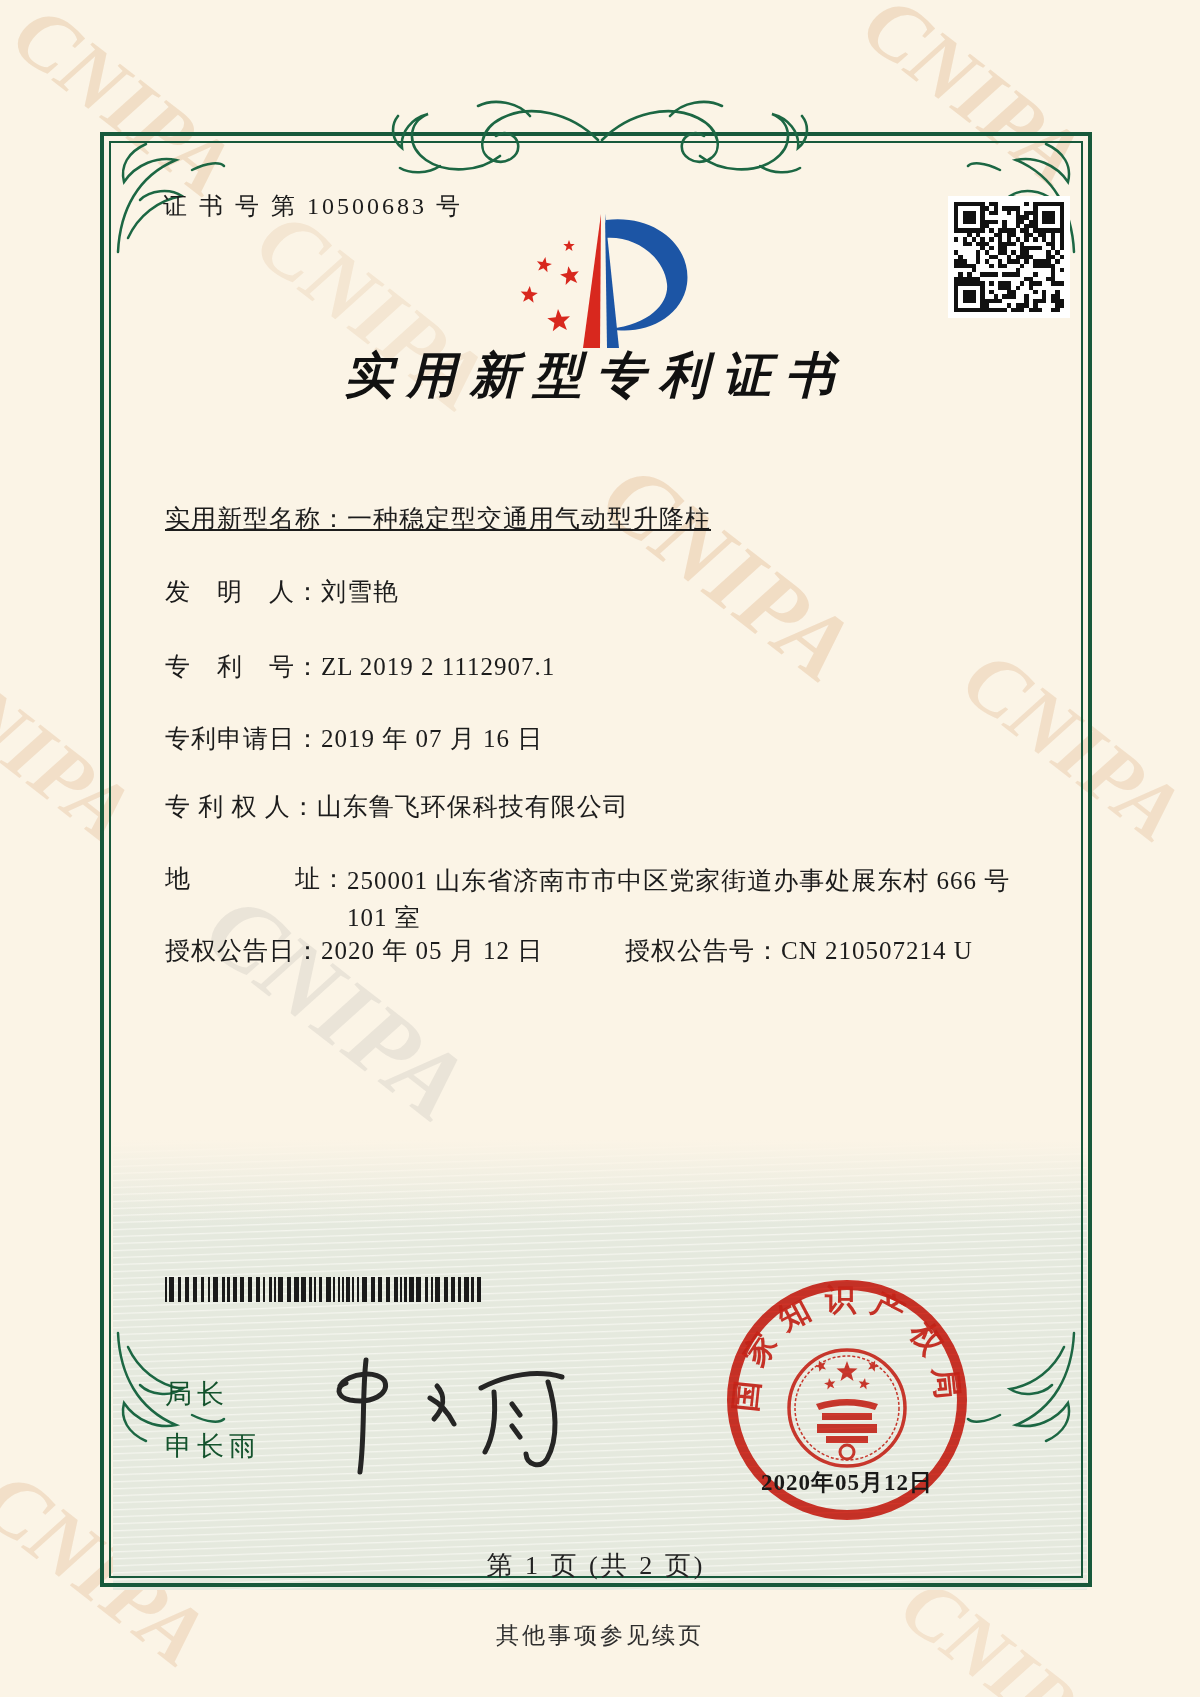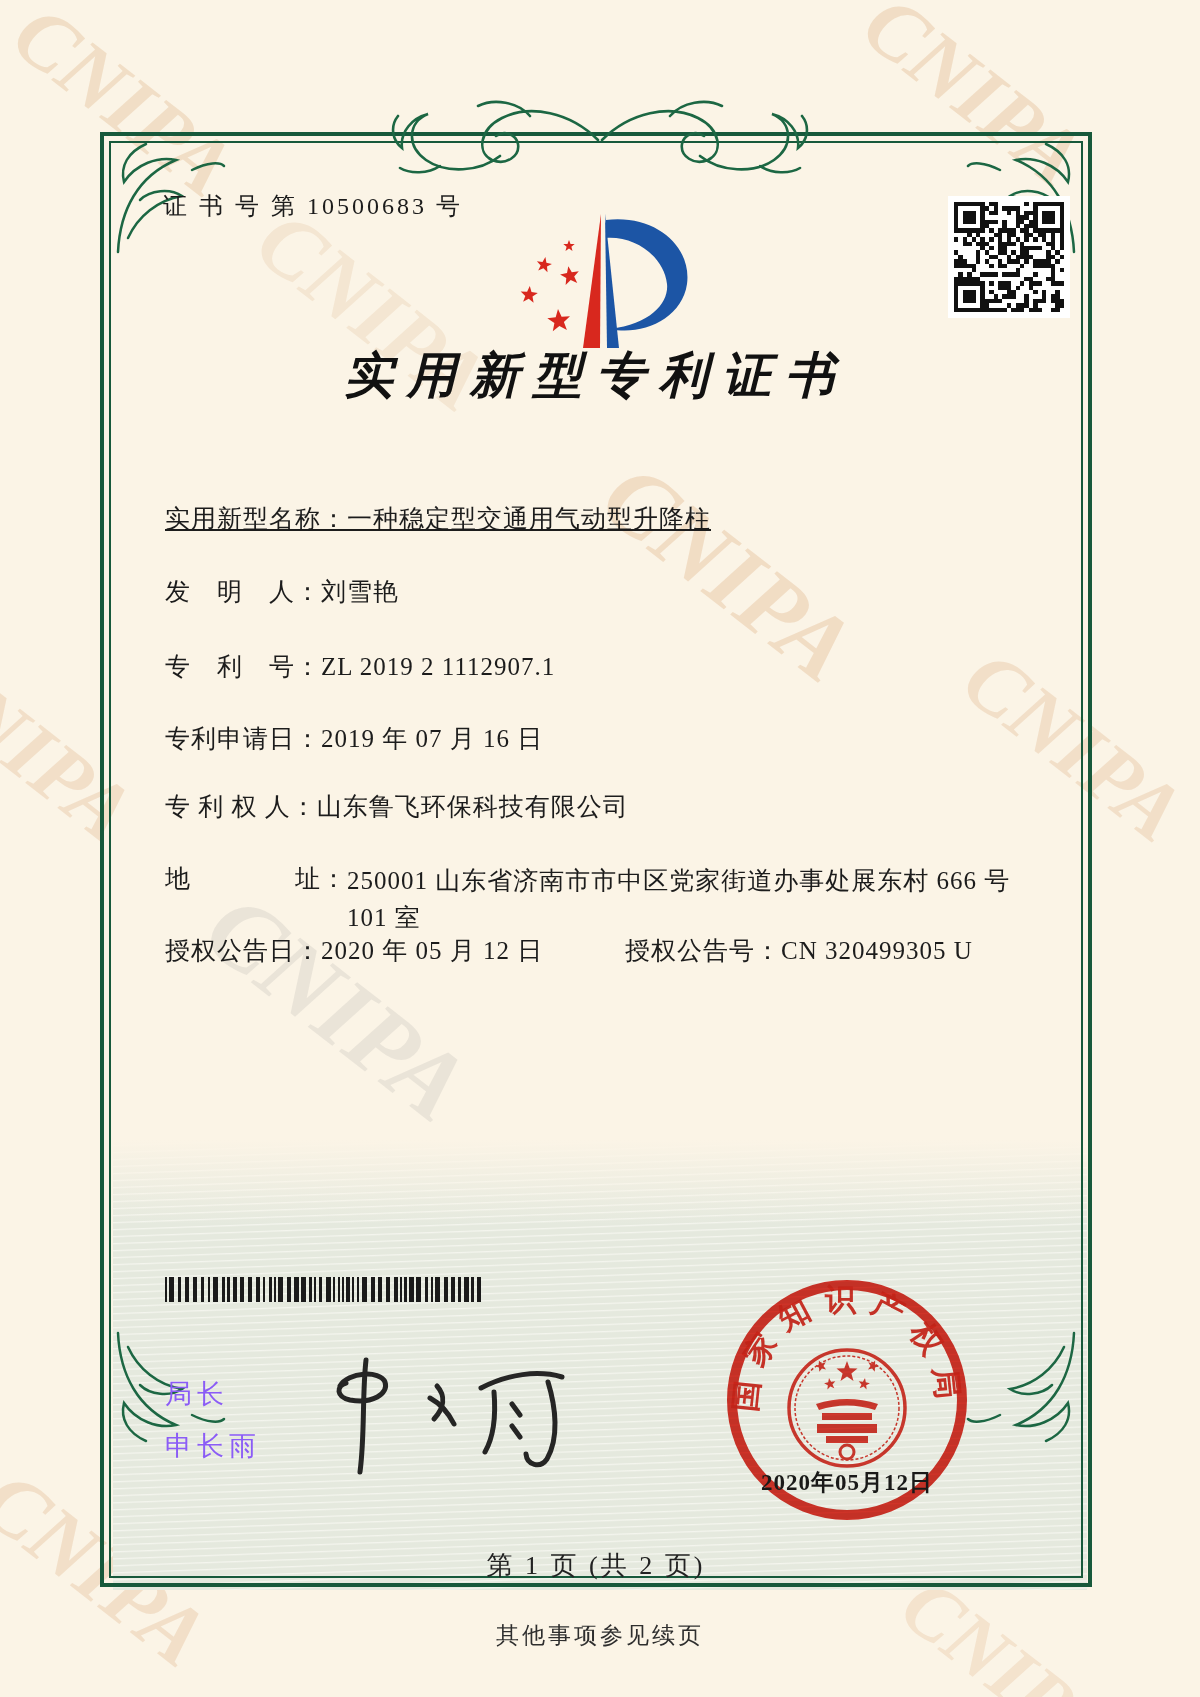--- a/index.html
+++ b/index.html
@@ -43,21 +43,21 @@
 
   
   .paras{position:absolute;left:165px;top:985px;width:872px;z-index:5;}
   .paras p{margin:0;font-size:24.5px;line-height:38.5px;text-indent:2em;
       text-align:justify;color:#262626;}
 
   
   .barcode-box{position:absolute;left:165px;top:1277px;z-index:5;}
   .signer{position:absolute;left:165px;z-index:5;
       font-family:"Liberation Sans","DejaVu Sans",sans-serif;
-      font-size:27px;letter-spacing:5px;color:#8b5cf6;}
+      font-size:27px;letter-spacing:5px;color:#14532d;}
   .signature-box{position:absolute;left:288px;top:1346px;z-index:5;}
   .seal-box{position:absolute;left:722px;top:1268px;z-index:6;mix-blend-mode:multiply;}
   .page-footer{position:absolute;left:100px;width:992px;top:1548px;text-align:center;
       font-size:26px;letter-spacing:3px;z-index:5;color:#222;}
   .cont-note{position:absolute;left:0;width:1200px;top:1620px;text-align:center;
       font-size:23px;letter-spacing:3px;z-index:5;color:#2e2e2e;}
 </style>
 </head>
 <body>
 
@@ -457,21 +457,21 @@
     <span class="lbl">专利申请日：</span><span class="val">2019 年 07 月 16 日</span>
   </div>
   <div class="row" style="top:790px;">
     <span class="lbl">专 利 权 人：</span><span class="val">山东鲁飞环保科技有限公司</span>
   </div>
   <div class="row" style="top:862px;">
     <span class="lbl">地　　　　址：</span><span class="val-block"><span class="val">250001 山东省济南市市中区党家街道办事处展东村 666 号</span><br><span class="val">101 室</span></span>
   </div>
   <div class="row" style="top:934px;">
     <span class="lbl">授权公告日：</span><span class="val">2020 年 05 月 12 日</span>
-    <span class="pair2"><span class="lbl">授权公告号：</span><span class="val">CN 320499305 U</span></span>
+    <span class="pair2"><span class="lbl">授权公告号：</span><span class="val">CN 210507214 U</span></span>
   </div>
 
 
   <div class="barcode-box">
     <svg id="barcode" width="318" height="25" viewBox="0 0 318 25" shape-rendering="crispEdges">
         <rect x="0" y="0" width="2" height="25" fill="#1a1a1a"></rect>
         <rect x="4" y="0" width="5" height="25" fill="#1a1a1a"></rect>
         <rect x="13" y="0" width="3" height="25" fill="#1a1a1a"></rect>
         <rect x="20" y="0" width="4" height="25" fill="#1a1a1a"></rect>
         <rect x="28" y="0" width="4" height="25" fill="#1a1a1a"></rect>

